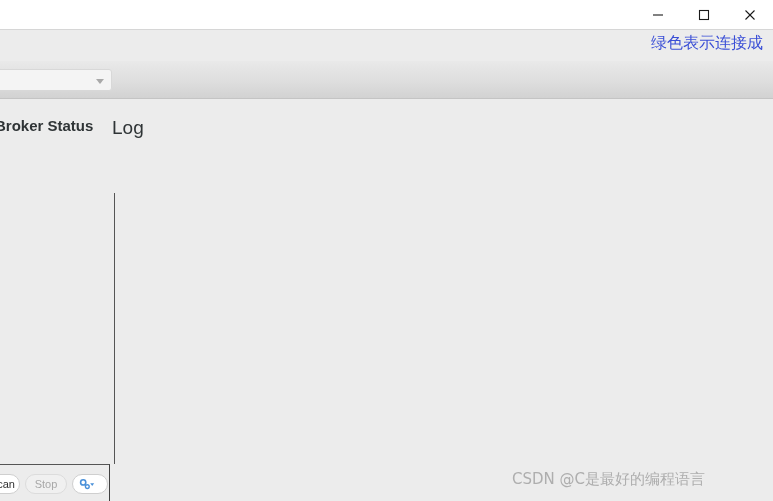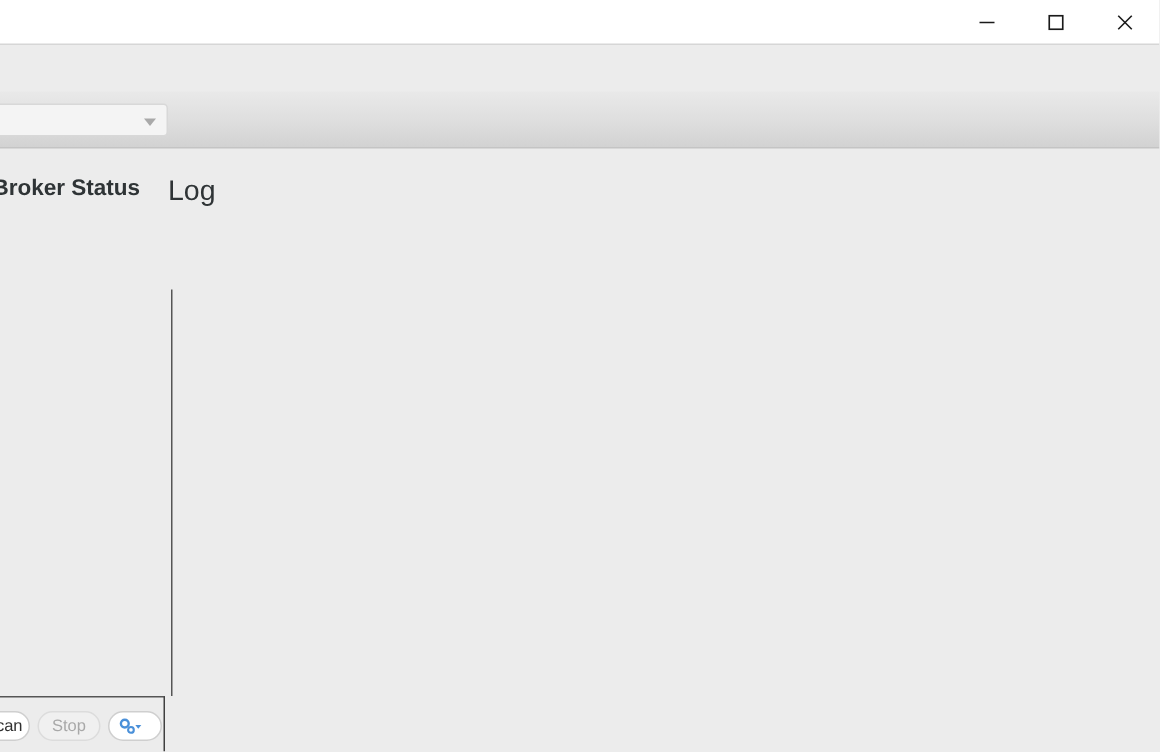--- a/index.html
+++ b/index.html
@@ -365,20 +365,23 @@
       </div>
       <div class="win-btn close">
         <svg width="12" height="12" viewBox="0 0 12 12">
           <line x1="1.5" y1="1.5" x2="10.5" y2="10.5" stroke="#1a1a1a" stroke-width="1.1"></line>
           <line x1="10.5" y1="1.5" x2="1.5" y2="10.5" stroke="#1a1a1a" stroke-width="1.1"></line>
         </svg>
       </div>
     </div>
   </div>
 
+  <div class="annotation-strip">
+    <div class="annotation-text">绿色表示连接成</div>
+  </div>
 
   <div class="conn-toolbar">
 
     <div class="broker-select">
       <span></span>
       <span class="caret"></span>
     </div>
 
     <div class="gear-btn">
       <svg class="gear-svg" width="20" height="20" viewBox="0 0 20 20">
@@ -419,14 +422,15 @@
           <circle cx="4.2" cy="4.4" r="2.6" fill="none" stroke="#4a90d9" stroke-width="1.6"></circle>
           <circle cx="8.3" cy="8.6" r="1.9" fill="none" stroke="#4a90d9" stroke-width="1.4"></circle>
           <path d="M11.2 5.3l4 0-2 2.6z" fill="#4a90d9"></path>
         </svg>
       </span>
     </div>
   </div>
 
   <div class="message-area"></div>
 
+  <div class="watermark">CSDN @C是最好的编程语言</div>
 
 </div>
 
 </body></html>

